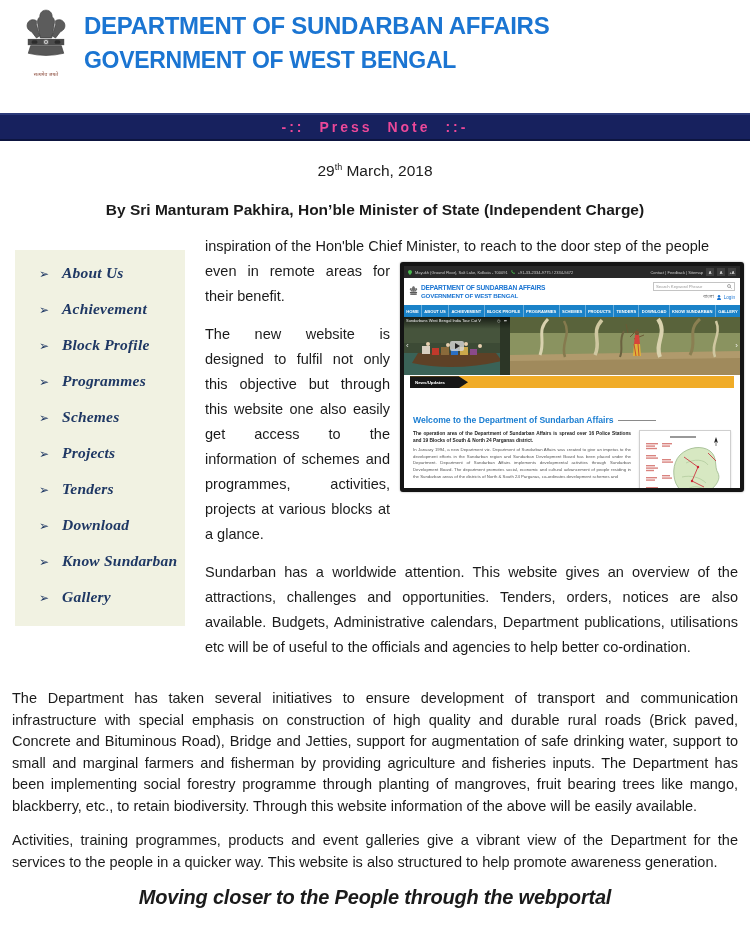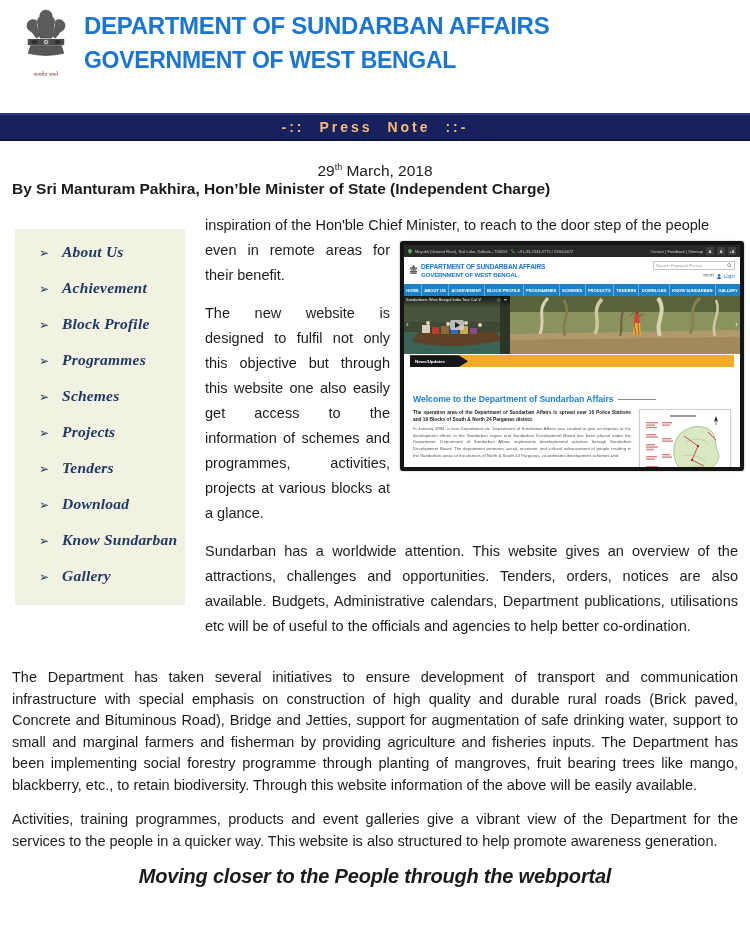--- a/index.html
+++ b/index.html
@@ -14,29 +14,29 @@
   .doc-header { display: flex; align-items: flex-start; padding: 8px 0 0 10px; height: 100px; }
   .emblem { width: 48px; margin-right: 14px; text-align: center; flex: 0 0 auto; }
   .emblem-caption { font-size: 5px; color: #8a4a3a; letter-spacing: 0; display: block; margin-top: 1px; }
   .doc-header-titles { padding-top: 4px; }
   .doc-title-line1 { font-size: 24px; font-weight: bold; color: #1b75d2; letter-spacing: -0.3px; }
   .doc-title-line2 { font-size: 23px; font-weight: bold; color: #1b75d2; letter-spacing: -0.3px; margin-top: 7px; }
 
   
   .pressnote-bar {
     margin: 13px -12px 0; height: 28px; background: #17215e; border-top: 2px solid #2c3a7a; border-bottom: 2px solid #0d1540;
-    color: #fdba74; font-weight: bold; font-size: 14px; text-align: center; line-height: 24px;
+    color: #ec4899; font-weight: bold; font-size: 14px; text-align: center; line-height: 24px;
     letter-spacing: 3px; word-spacing: 8px;
   }
 
   
   .doc-title { margin-top: 34px; text-align: center; font-size: 15.5px; font-weight: bold; }
   .doc-date  { margin-top: 21px; text-align: center; font-size: 15.5px; font-weight: normal; }
   .doc-date sup { font-size: 9px; vertical-align: super; }
-  .doc-byline{ font-size: 15.5px; font-weight: bold; }
+  .doc-byline{ margin-top: 21px; text-align: center; font-size: 15.5px; font-weight: bold; }
   a.doclink, .doclink { color: #0b1ed2; text-decoration: underline; font-weight: bold; cursor: pointer; }
 
   
   .flow { margin-top: 15px; }
   .para { font-size: 14.5px; line-height: 25px; text-align: justify; color: #1b1b1b; }
   .para.gap { margin-top: 13px; }
   .para.tight { line-height: 21.5px; }
   .para.clear { clear: both; margin-top: 28px; }
 
   

